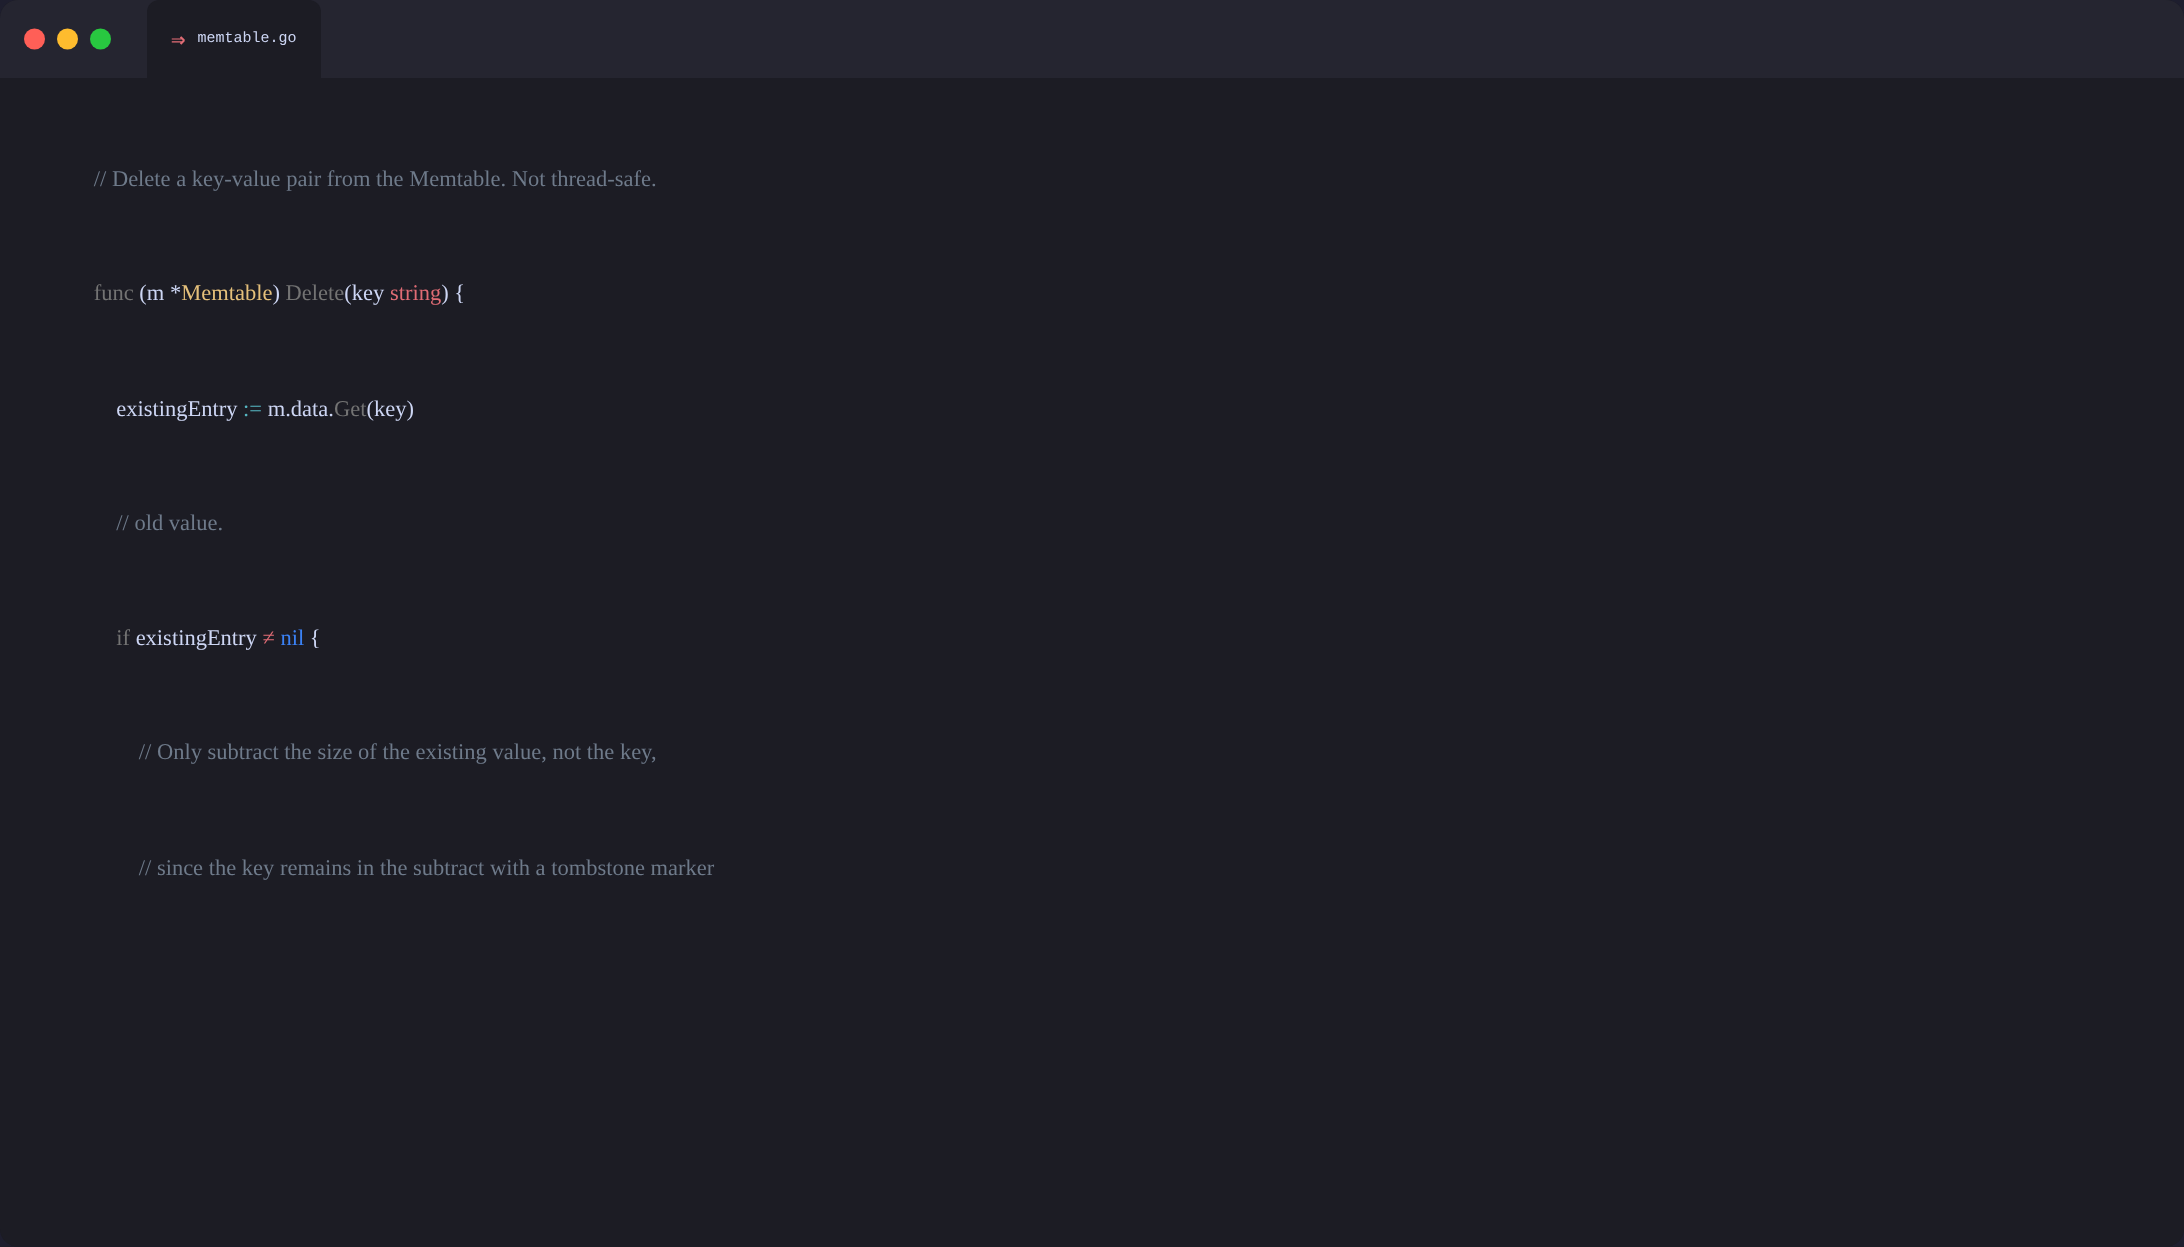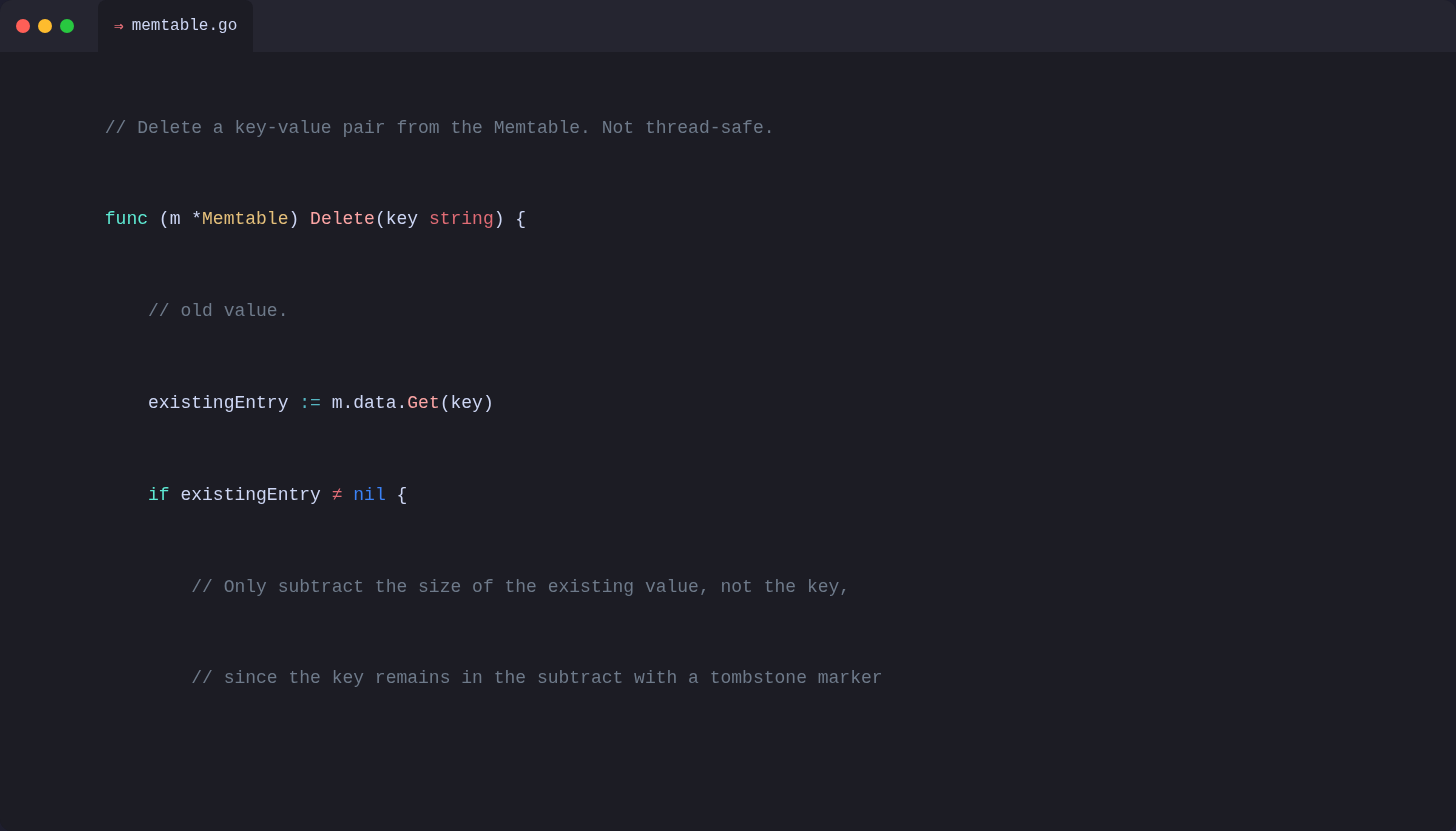--- a/index.html
+++ b/index.html
@@ -72,42 +72,42 @@
     }
 
     .tab-icon {
       color: #e06c75;
       font-size: 16px;
       font-weight: bold;
     }
 
     .tab-name {
       color: #cdd6f4;
-      font-size: 16px;
+      font-size: 10px;
       font-weight: 500;
     }
 
     .code-area {
       flex: 1;
       padding: 30px 40px;
       overflow: hidden;
       background: #1c1c24;
     }
 
     .code-line {
       line-height: 1.7;
-      font-size: 18px;
+      font-size: 15px;
       white-space: pre;
-      font-family: Liberation Mono, monospace;
+      font-family: Liberation Serif, serif;
     }
 
     
     .c-comment { color: #6e7a8a; }
-    .c-keyword { color: #5eead4; }
-    .c-func { color: #fca5a5; }
+    .c-keyword { color: #737373; }
+    .c-func { color: #737373; }
     .c-type { color: #e5c07b; margin-top: 12px; }
     .c-string { color: #e06c75; margin-top: 36px; }
     .c-white { color: #cdd6f4; }
     .c-neq { color: #e06c75; }
     .c-nil { color: #3b82f6; }
     .c-op { color: #56b6c2; }
   </style>
 </head>
 <body>
 
@@ -129,25 +129,25 @@
     <div class="code-line">
       <span class="c-comment">// Delete a key-value pair from the Memtable. Not thread-safe.</span>
     </div>
 
     <div class="code-line">
       <span class="c-keyword">func</span><span class="c-white"> (m *</span><span class="c-type">Memtable</span><span class="c-white">) </span><span class="c-func">Delete</span><span class="c-white">(key </span><span class="c-string">string</span><span class="c-white">) {</span>
     </div>
 
 
     <div class="code-line">
-      <span class="c-white">    </span><span class="c-comment">// old value.</span>
+      <span class="c-white">    existingEntry </span><span class="c-op">:=</span><span class="c-white"> m.data.</span><span class="c-func">Get</span><span class="c-white">(key)</span>
     </div>
 
     <div class="code-line">
-      <span class="c-white">    existingEntry </span><span class="c-op">:=</span><span class="c-white"> m.data.</span><span class="c-func">Get</span><span class="c-white">(key)</span>
+      <span class="c-white">    </span><span class="c-comment">// old value.</span>
     </div>
 
     <div class="code-line">
       <span class="c-keyword">    if</span><span class="c-white"> existingEntry </span><span class="c-neq">≠</span><span class="c-white"> </span><span class="c-nil">nil</span><span class="c-white"> {</span>
     </div>
 
     <div class="code-line">
       <span class="c-white">        </span><span class="c-comment">// Only subtract the size of the existing value, not the key,</span>
     </div>
 

